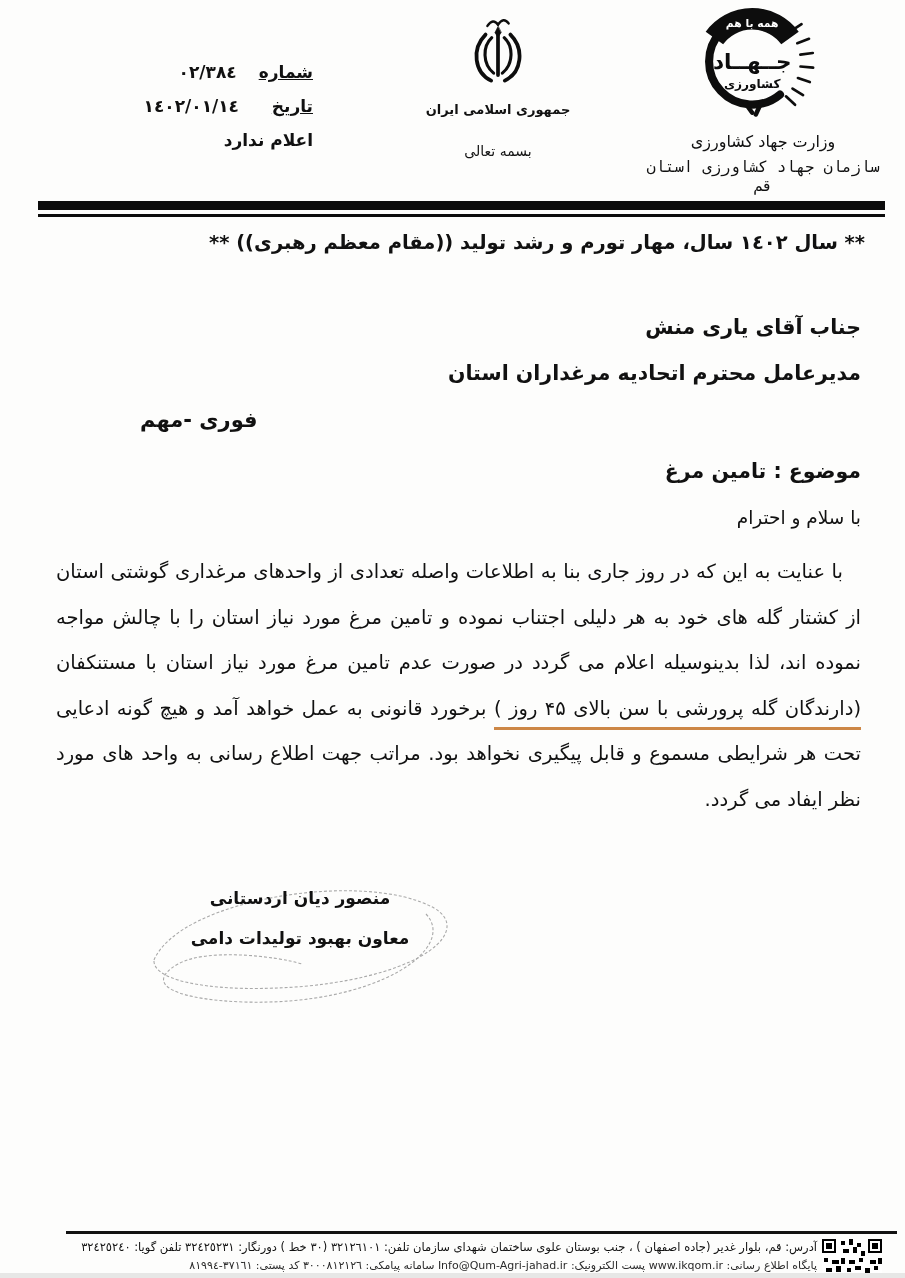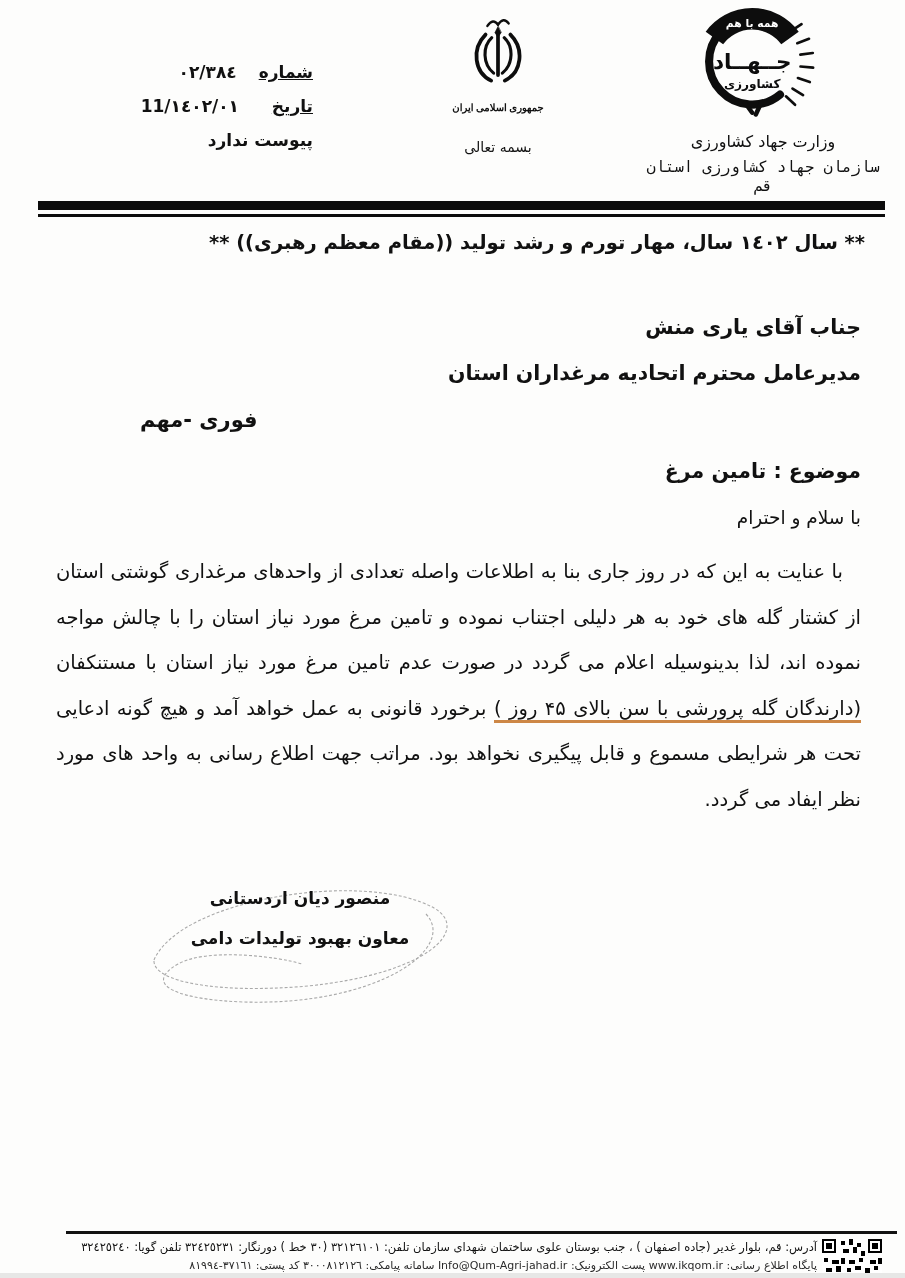--- a/index.html
+++ b/index.html
@@ -8,21 +8,21 @@
     background:#fdfdfc;overflow:hidden;
     font-family:"DejaVu Sans",sans-serif;color:#111;
   }
   .abs{position:absolute;}
   
   .meta{top:62px;right:592px;direction:rtl;font-weight:bold;font-size:17px;}
   .meta .row{display:flex;gap:22px;align-items:baseline;height:34px;}
   .meta .lbl{min-width:52px;text-decoration:underline;}
   
   .center-block{top:16px;left:408px;width:180px;text-align:center;direction:rtl;}
-  .center-block .country{margin-top:10px;font-size:10px;font-weight:bold;letter-spacing:1px;font-family:Liberation Serif, serif;}
+  .center-block .country{margin-top:10px;font-size:13px;font-weight:bold;letter-spacing:1px;}
   .center-block .basmala{margin-top:26px;font-size:14px;}
   
   .org-block{top:2px;right:22px;width:240px;text-align:center;direction:rtl;}
   .org-block .ministry{margin-top:0px;font-size:16px;}
   .org-block .organization{margin-top:7px;font-size:15.5px;font-family:Liberation Mono, monospace;}
   
   .rule-thick{top:201px;left:38px;right:20px;height:9px;background:#0c0c0c;}
   .rule-thin{top:214px;left:38px;right:20px;height:3px;background:#0c0c0c;}
   
   .slogan{top:231px;left:40px;right:40px;text-align:right;direction:rtl;
@@ -34,21 +34,21 @@
   .priority{top:408px;left:140px;direction:rtl;font-size:21px;font-weight:bold;}
   
   .subject{top:459px;right:44px;direction:rtl;font-size:20.5px;font-weight:bold;}
   .salutation{top:507px;right:44px;direction:rtl;font-size:18.5px;}
   
   .body-text{
     top:549px;right:44px;left:56px;direction:rtl;
     font-size:19.5px;line-height:45.5px;
     text-align:justify;text-align-last:right;text-indent:18px;
   }
-  .hl-underline{border-bottom:3.5px solid #cd8746;margin-top:15px;}
+  .hl-underline{border-bottom:3.5px solid #cd8746;padding-bottom:7px;margin-top:15px;}
   
   .signature{top:864px;left:126px;width:348px;height:150px;text-align:center;direction:rtl;}
   .signature .sig-scribble{position:absolute;top:0;left:0;}
   .signature .sig-text{position:relative;z-index:2;font-weight:bold;font-size:17px;line-height:40px;padding-top:14px;}
   
   .footer-rule{top:1231px;left:66px;right:8px;height:2.5px;background:#121212;}
   .footer-text{top:1239px;right:88px;left:76px;direction:rtl;text-align:right;}
   .footer-text .f1{font-size:11.5px;font-weight:normal;line-height:16px;}
   .footer-text .f2{font-size:11px;color:#2b2b2b;line-height:16px;margin-top:3px;}
   .qr{top:1239px;right:22px;width:62px;height:60px;}
@@ -59,24 +59,24 @@
 
 <div id="paper">
 
   <div class="abs meta">
     <div class="row">
       <span class="lbl">شماره</span>
       <span class="val">٠٢/٣٨٤</span>
     </div>
     <div class="row">
       <span class="lbl">تاریخ</span>
-      <span class="val">١٤٠٢/٠١/11</span>
+      <span class="val">١٤٠٢/٠١/١٤</span>
     </div>
     <div class="row">
-      <span>پیوست ندارد</span>
+      <span>اعلام ندارد</span>
     </div>
   </div>
 
   <div class="abs center-block">
     <svg width="56" height="72" viewBox="0 0 90 110" aria-hidden="true">
       <g stroke="#0d0d0d" fill="none" stroke-linecap="round">
         <path d="M28,13 q9,-13 17,-2" stroke-width="4"></path>
         <path d="M45,11 q9,-13 17,-2" stroke-width="4"></path>
         <path d="M45,24 L45,92" stroke-width="6"></path>
         <path d="M45,14 L40,24 L45,31 L50,24 Z" fill="#0d0d0d" stroke-width="1"></path>

